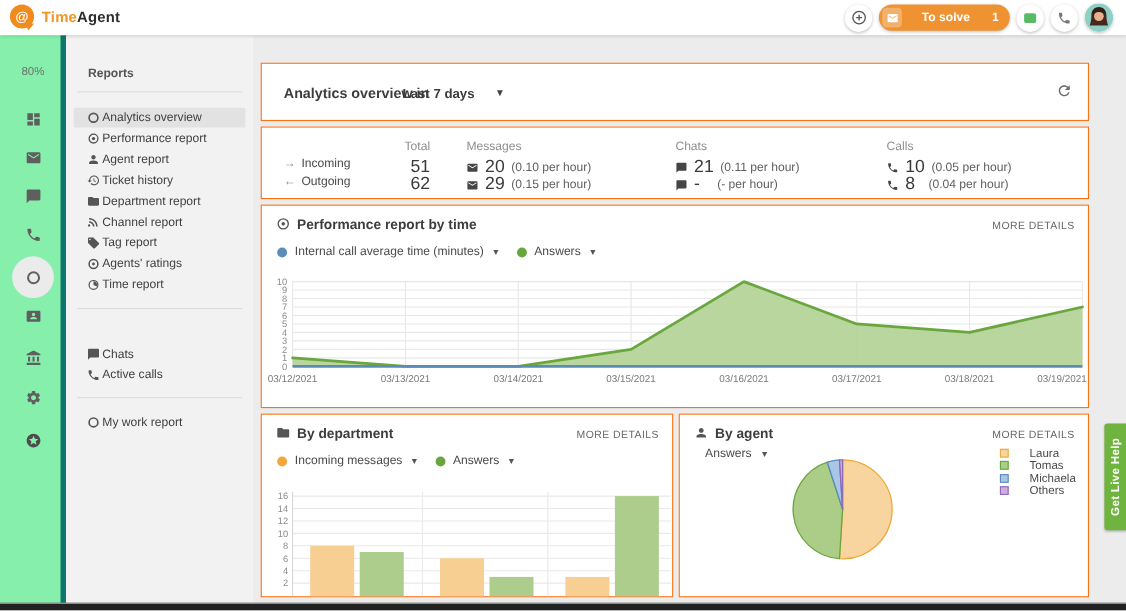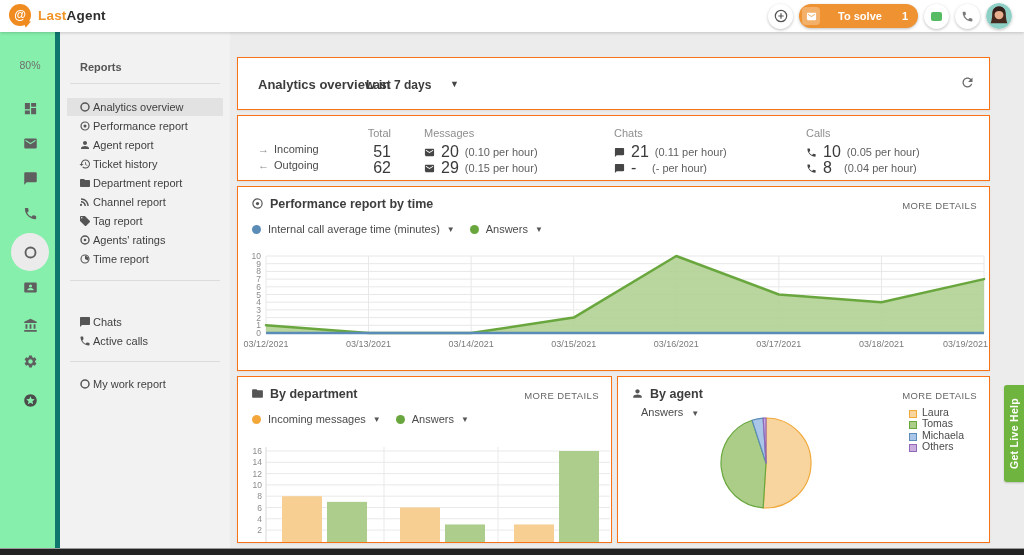--- a/index.html
+++ b/index.html
@@ -76,38 +76,38 @@
 .legend-row{position:absolute;left:14px;top:36px;display:flex;align-items:center;gap:7px}
 .ldot{width:9px;height:9px;border-radius:50%}
 .llabel{font-size:11px;color:#4a4a4a;cursor:pointer}
 .lcaret{font-size:8px;color:#555;margin-right:8px;cursor:pointer}
 .chart-svg{position:absolute;left:0;top:60px}
 .pie-svg{position:absolute;left:0;top:0}
 
 .agent-metric{position:absolute;left:23px;top:29px;font-size:11px;color:#4a4a4a;cursor:pointer}
 .agent-metric .lcaret{margin-left:8px}
 .pie-legend{position:absolute;left:291px;top:29px}
-.pl-item{display:flex;align-items:flex-end;gap:5px;height:11.5px}
+.pl-item{display:flex;align-items:center;gap:19px;height:11.5px}
 .pl-sq{width:8px;height:8px;border:1px solid #999}
 .pl-label{font-size:10.5px;color:#4a4a4a}
 
 .glh{position:absolute;right:0;top:385px;width:20px;height:97px;background:#6fb43f;border-radius:3px 0 0 3px;display:flex;align-items:center;justify-content:center;z-index:40;cursor:pointer;box-shadow:0 1px 2px rgba(0,0,0,.2)}
 .glh span{writing-mode:vertical-rl;transform:rotate(180deg);color:#fff;font-size:10.5px;font-weight:bold;letter-spacing:.3px}
 
 .bottom-bar{position:absolute;left:0;bottom:0;width:1024px;height:7px;background:#222;border-top:1px solid #9a9a9a;z-index:50}
 </style>
 </head>
 <body>
 
 <div class="topbar">
   <div class="logo">
     <div class="logo-bubble">
         <span>@</span>
       </div>
-    <div class="logo-text"><span class="lt-live">Last</span><span class="lt-agent">Agent</span></div>
+    <div class="logo-text"><span class="lt-live">Time</span><span class="lt-agent">Agent</span></div>
   </div>
   <div class="tb-right">
     <div class="tb-circle">
       <span>
         <svg width="16" height="16" viewBox="0 0 24 24">
             <circle cx="12" cy="12" r="8.5" fill="none" stroke="#555" stroke-width="1.8"></circle>
             <path d="M12 8v8M8 12h8" stroke="#555" stroke-width="1.8"></path>
           </svg>
       </span>
     </div>

